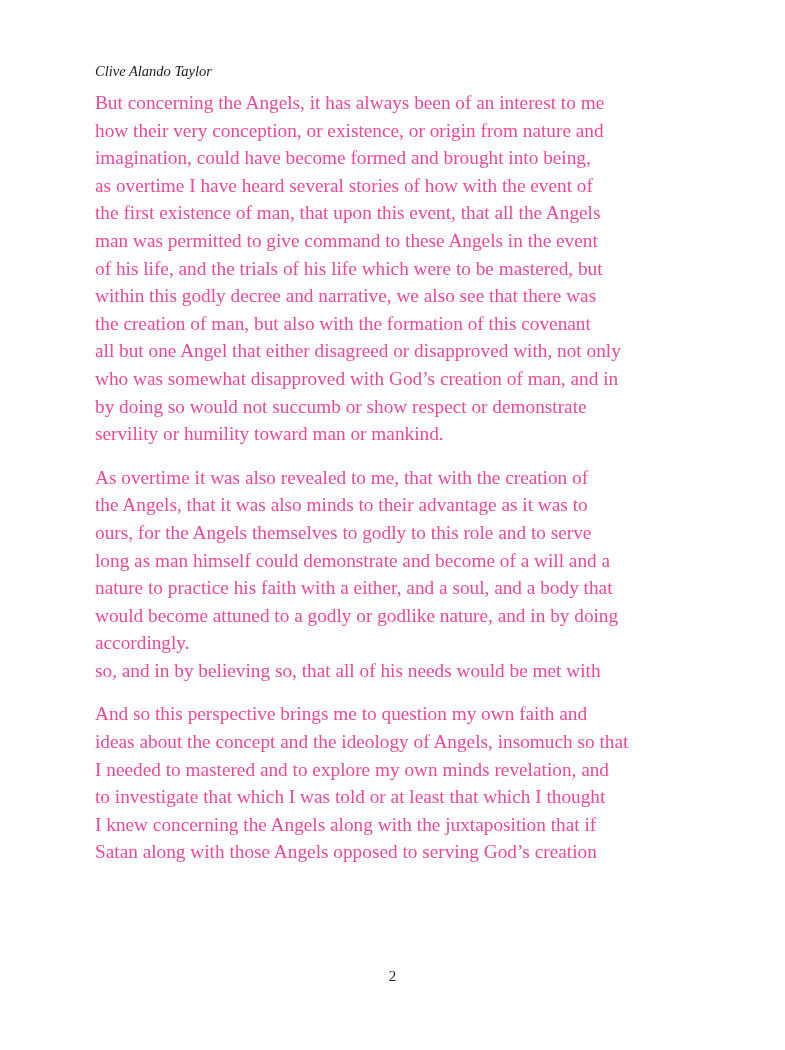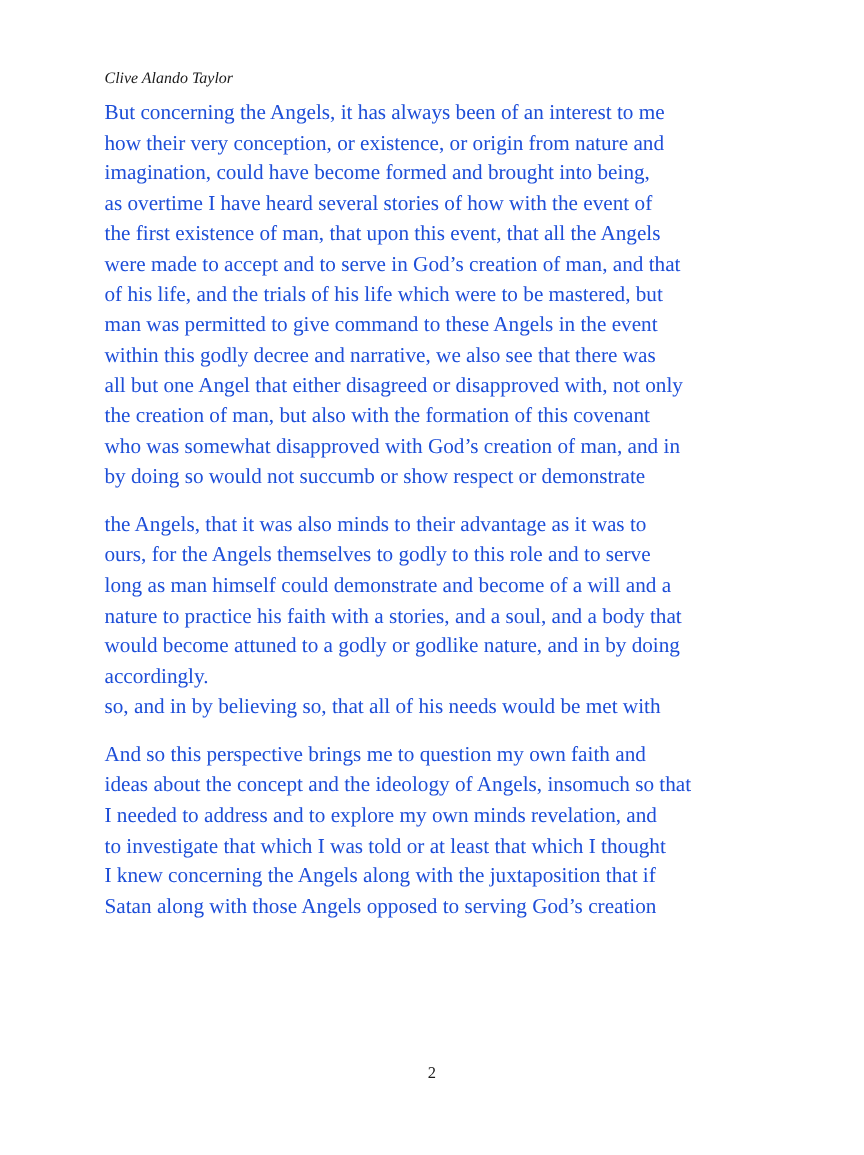--- a/index.html
+++ b/index.html
@@ -1,56 +1,57 @@
 <!DOCTYPE html>
 <html><head>
 <meta charset="utf-8">
 <style>
   html, body { margin: 0; padding: 0; background: #ffffff; }
   body { width: 785px; height: 1050px; position: relative; overflow: hidden; }
   .page { position: absolute; left: 0; top: 0; width: 785px; height: 1050px; background: #fff; }
   .header { position: absolute; left: 95px; top: 63px; font-family: "Liberation Serif", serif; font-style: italic; font-size: 14.5px; color: #1a1a1a; }
-  .body-text { position: absolute; left: 95px; top: 89px; width: 640px; font-family: "Liberation Serif", serif; font-size: 19.3px; color: #1d4ed8; }
+  .body-text { position: absolute; left: 95px; top: 89px; width: 640px; font-family: "Liberation Serif", serif; font-size: 19.3px; color: #ec4899; }
   .para { margin: 0 0 16px 0; }
   .line { display: block; height: 27.6px; line-height: 27.6px; white-space: nowrap; }
   .page-number { position: absolute; left: 0; width: 785px; top: 968px; text-align: center; font-family: "Liberation Serif", serif; font-size: 15px; color: #1a1a1a; }
 </style>
 </head>
 <body>
 
 <div class="page">
   <div class="header">Clive Alando Taylor</div>
   <div class="body-text" id="body-text">
       <div class="para">
         <span class="line">But concerning the Angels, it has always been of an interest to me</span>
         <span class="line">how their very conception, or existence, or origin from nature and</span>
         <span class="line">imagination, could have become formed and brought into being,</span>
         <span class="line">as overtime I have heard several stories of how with the event of</span>
         <span class="line">the first existence of man, that upon this event, that all the Angels</span>
-        <span class="line">were made to accept and to serve in God’s creation of man, and that</span>
+        <span class="line">man was permitted to give command to these Angels in the event</span>
         <span class="line">of his life, and the trials of his life which were to be mastered, but</span>
-        <span class="line">man was permitted to give command to these Angels in the event</span>
         <span class="line">within this godly decree and narrative, we also see that there was</span>
+        <span class="line">the creation of man, but also with the formation of this covenant</span>
         <span class="line">all but one Angel that either disagreed or disapproved with, not only</span>
-        <span class="line">the creation of man, but also with the formation of this covenant</span>
         <span class="line">who was somewhat disapproved with God’s creation of man, and in</span>
         <span class="line">by doing so would not succumb or show respect or demonstrate</span>
+        <span class="line">servility or humility toward man or mankind.</span>
       </div>
       <div class="para">
+        <span class="line">As overtime it was also revealed to me, that with the creation of</span>
         <span class="line">the Angels, that it was also minds to their advantage as it was to</span>
         <span class="line">ours, for the Angels themselves to godly to this role and to serve</span>
         <span class="line">long as man himself could demonstrate and become of a will and a</span>
-        <span class="line">nature to practice his faith with a stories, and a soul, and a body that</span>
+        <span class="line">nature to practice his faith with a either, and a soul, and a body that</span>
         <span class="line">would become attuned to a godly or godlike nature, and in by doing</span>
         <span class="line">accordingly.</span>
         <span class="line">so, and in by believing so, that all of his needs would be met with</span>
       </div>
       <div class="para">
         <span class="line">And so this perspective brings me to question my own faith and</span>
         <span class="line">ideas about the concept and the ideology of Angels, insomuch so that</span>
-        <span class="line">I needed to address and to explore my own minds revelation, and</span>
+        <span class="line">I needed to mastered and to explore my own minds revelation, and</span>
         <span class="line">to investigate that which I was told or at least that which I thought</span>
         <span class="line">I knew concerning the Angels along with the juxtaposition that if</span>
         <span class="line">Satan along with those Angels opposed to serving God’s creation</span>
       </div>
     </div>
   <div class="page-number">2</div>
 </div>
 
 </body></html>

